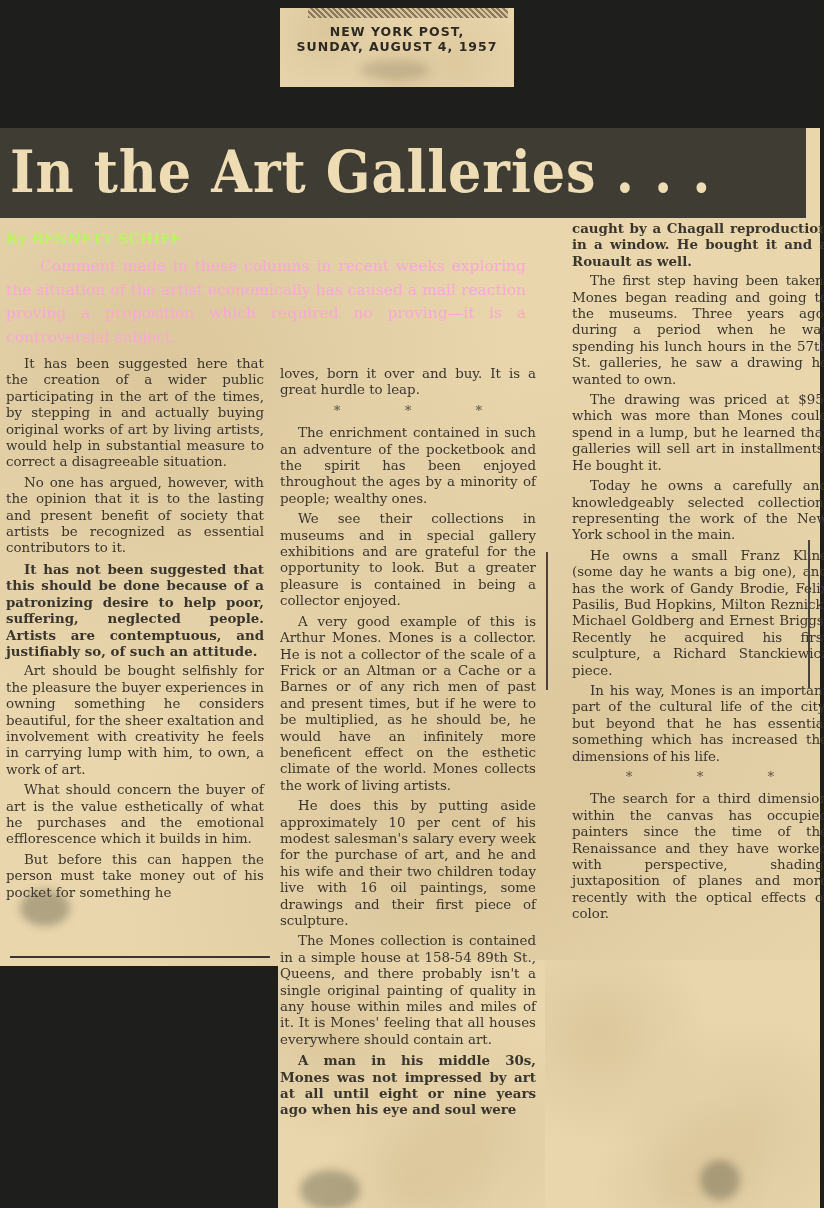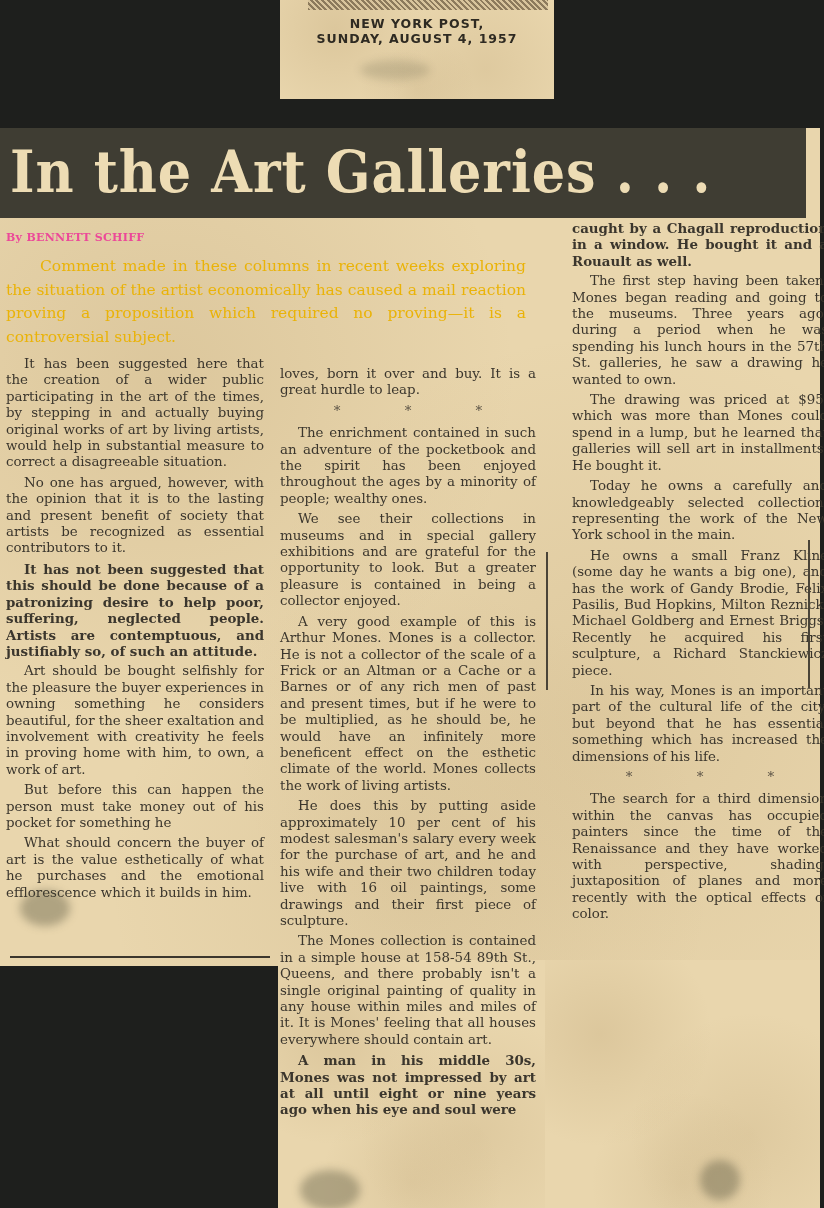--- a/index.html
+++ b/index.html
@@ -9,21 +9,21 @@
     font-family:"DejaVu Serif", serif;
   }
   .paper {
     position:absolute;
     background:#e9d6ad;
     background-image:
       radial-gradient(circle at 20% 30%, rgba(160,130,80,0.18), transparent 40%),
       radial-gradient(circle at 75% 70%, rgba(160,130,80,0.15), transparent 45%),
       radial-gradient(circle at 50% 90%, rgba(150,120,70,0.12), transparent 35%);
   }
-  .dateline-clip { left:280px; top:0; width:234px; height:99px;padding-left:40px; }
+  .dateline-clip { left:280px; top:8px; width:234px; height:79px; }
   .dateline-clip .hatch {
     position:absolute; left:28px; right:6px; top:0; height:10px;
     background:repeating-linear-gradient(45deg,#8c7a5c 0 2px,#d8c49c 2px 4px);
   }
   .dateline {
     position:absolute; left:0; right:0; top:16px; text-align:center;
     font-family:"DejaVu Sans", sans-serif; font-weight:bold; color:#2e2a22;
     font-size:12.5px; letter-spacing:1px; line-height:15px;
   }
   .main-clip { left:0; top:128px; width:820px; height:838px; }
@@ -35,25 +35,25 @@
     background:#3f3d33;
   }
   .headline {
     position:absolute; left:10px; top:136px; width:800px;
     font-family:"DejaVu Serif", serif; font-weight:bold;
     font-size:57px; letter-spacing:1px; color:#eddcb4; line-height:72px;
     transform:scaleX(0.92); transform-origin:left center; white-space:nowrap;
   }
   .byline {
     position:absolute; left:6px; top:231px;
-    font-weight:bold; font-size:11px; color:#ec4899; letter-spacing:0.3px;
+    font-weight:bold; font-size:14px; color:#bef264; letter-spacing:0.3px;
   }
   .lede {
     position:absolute; left:6px; top:255px; width:520px;
-    font-size:15.5px; line-height:23.5px; color:#eab308; text-align:justify;
+    font-size:15.5px; line-height:23.5px; color:#f9a8d4; text-align:justify;
   }
   .lede p { margin:0; text-indent:34px; }
 
   .col {
     position:absolute; font-size:13.4px; line-height:16.4px; color:#3b362d;
     text-align:justify; hyphens:manual;
   }
   .col p { margin:0 0 4px 0; text-indent:18px; }
   .col p.bold { font-weight:bold; }
   .col .stars { text-align:center; letter-spacing:30px; margin:4px 0 6px 0; color:#5a5245; text-indent:0; padding-left:30px; }
@@ -95,23 +95,23 @@
 <div class="byline">By BENNETT SCHIFF</div>
 
 <div class="lede">
   <p>Comment made in these columns in recent weeks exploring the situation of the artist economically has caused a mail reaction proving a proposition which required no proving—it is a controversial subject.</p>
 </div>
 
 <div class="col col1">
   <p>It has been suggested here that the creation of a wider public participating in the art of the times, by stepping in and actually buying original works of art by living artists, would help in substantial measure to correct a disagreeable situation.</p>
   <p>No one has argued, however, with the opinion that it is to the lasting and present benefit of society that artists be recognized as essential contributors to it.</p>
   <p class="bold">It has not been suggested that this should be done because of a patronizing desire to help poor, suffering, neglected people. Artists are contemptuous, and justifiably so, of such an attitude.</p>
-  <p>Art should be bought selfishly for the pleasure the buyer experiences in owning something he considers beautiful, for the sheer exaltation and involvement with creativity he feels in proving home with him, to own, a work of art.</p>
+  <p>Art should be bought selfishly for the pleasure the buyer experiences in owning something he considers beautiful, for the sheer exaltation and involvement with creativity he feels in carrying lump with him, to own, a work of art.</p>
+  <p>What should concern the buyer of art is the value esthetically of what he purchases and the emotional efflorescence which it builds in him.</p>
   <p>But before this can happen the person must take money out of his pocket for something he</p>
-  <p>What should concern the buyer of art is the value esthetically of what he purchases and the emotional efflorescence which it builds in him.</p>
 </div>
 <div class="rule"></div>
 
 <div class="col col2">
   <p style="text-indent:0">loves, born it over and buy. It is a great hurdle to leap.</p>
   <div class="stars">* * *</div>
   <p>The enrichment contained in such an adventure of the pocketbook and the spirit has been enjoyed throughout the ages by a minority of people; wealthy ones.</p>
   <p>We see their collections in museums and in special gallery exhibitions and are grateful for the opportunity to look. But a greater pleasure is contained in being a collector enjoyed.</p>
   <p>A very good example of this is Arthur Mones. Mones is a collector. He is not a collector of the scale of a Frick or an Altman or a Cache or a Barnes or of any rich men of past and present times, but if he were to be multiplied, as he should be, he would have an infinitely more beneficent effect on the esthetic climate of the world. Mones collects the work of living artists.</p>
   <p>He does this by putting aside approximately 10 per cent of his modest salesman's salary every week for the purchase of art, and he and his wife and their two children today live with 16 oil paintings, some drawings and their first piece of sculpture.</p>

